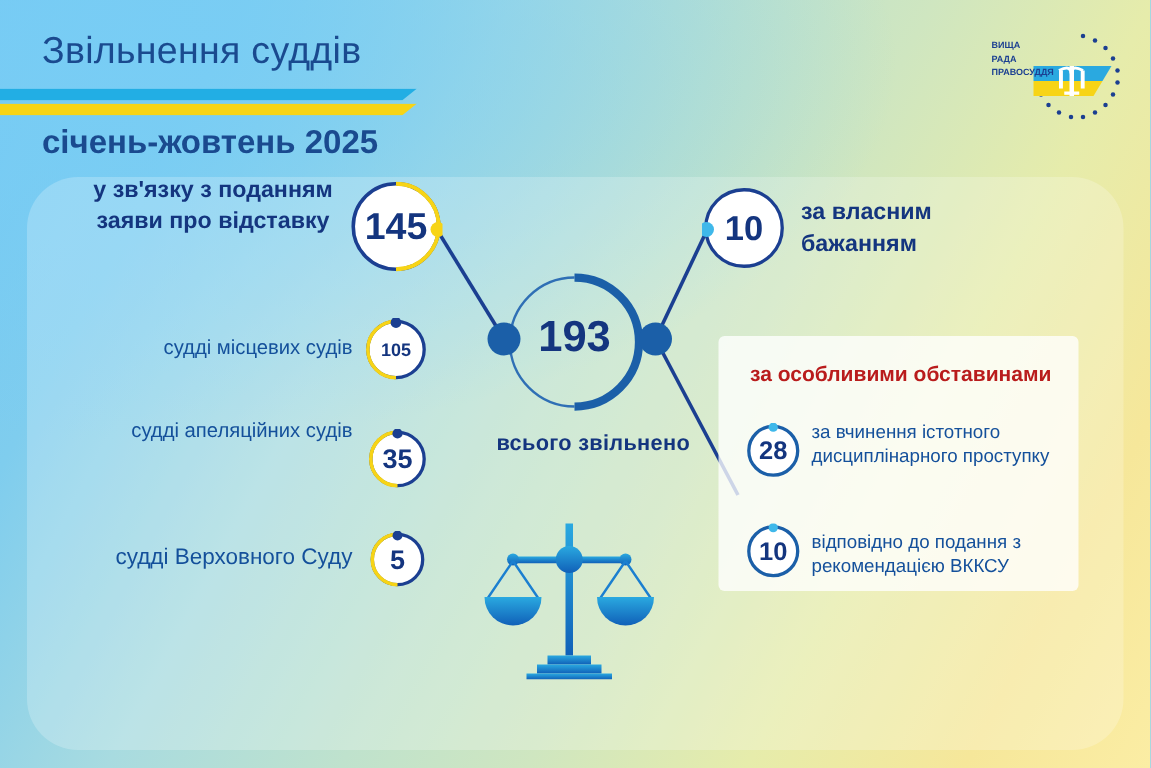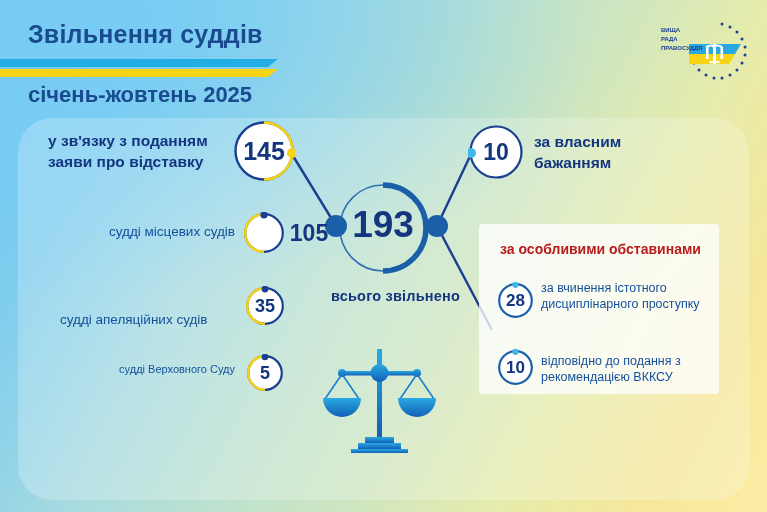--- a/index.html
+++ b/index.html
@@ -25,21 +25,21 @@
         #fbeda4 100%);
   }
   .bg-lite{
     position:absolute;inset:0;
     background:radial-gradient(120% 90% at 12% 8%, rgba(120,205,245,.95) 0%, rgba(120,205,245,0) 55%);
   }
 
   
   .title{
     position:absolute;left:28px;top:20px;
-    font-size:25px;font-weight:bold;color:#1a4a8f;letter-spacing:.2px;
+    font-size:25px;font-weight:normal;color:#1a4a8f;letter-spacing:.2px;
   }
   .rule{position:absolute;left:0px;top:59px;width:278px;height:19px;}
   .rule .bar{position:absolute;left:0;height:8px;width:100%;}
   .rule .bar.blue{top:0;background:#22aee4;
      clip-path:polygon(0 0,100% 0,calc(100% - 10px) 100%,0 100%);}
   .rule .bar.yellow{top:10px;background:#f7d416;
      clip-path:polygon(0 0,100% 0,calc(100% - 10px) 100%,0 100%);}
   .subtitle{
     position:absolute;left:28px;top:82px;
     font-size:22px;font-weight:bold;color:#1a4a8f;
@@ -65,31 +65,31 @@
     background:#ffffff;
     display:flex;align-items:center;justify-content:center;
     color:#14357f;font-weight:bold;
     box-sizing:border-box;
   }
   .node-wrap{position:absolute;}
   .node-wrap svg{position:absolute;left:0;top:0;}
 
   .lbl{position:absolute;color:#14509b;}
   .lbl.bold{font-weight:bold;color:#14357f;}
-  #l145{left:48px;top:130px;width:188px;text-align:left;font-size:15.5px;line-height:21px;font-weight:bold;color:#14357f;}
+  #l145{left:48px;top:116px;width:188px;text-align:center;font-size:15.5px;line-height:21px;font-weight:bold;color:#14357f;}
   #l10a{left:534px;top:131px;width:150px;font-size:15.5px;line-height:21px;font-weight:bold;color:#14357f;}
   #l105{left:60px;top:224px;width:175px;text-align:right;font-size:13.5px;color:#14509b;}
-  #l35{left:60px;top:312px;width:175px;font-size:13.5px;color:#14509b;}
-  #l5{left:60px;top:363px;width:175px;text-align:right;font-size:11px;color:#14509b;}
+  #l35{left:60px;top:279px;width:175px;text-align:right;font-size:13.5px;color:#14509b;}
+  #l5{left:60px;top:363px;width:175px;text-align:right;font-size:15px;color:#14509b;}
 
   
   #center-num{
     position:absolute;left:330px;top:205px;width:106px;height:40px;
     display:flex;align-items:center;justify-content:center;
-    font-size:37px;font-weight:bold;color:#14357f;
+    font-size:29px;font-weight:bold;color:#14357f;
   }
   #center-cap{
     position:absolute;left:310px;top:288px;width:150px;text-align:right;
     font-size:14.5px;font-weight:bold;color:#14357f;letter-spacing:.2px;
   }
 
   
   .panel{
     position:absolute;left:479px;top:224px;width:240px;height:170px;
     background:rgba(255,255,255,.78);
@@ -199,21 +199,21 @@
   <div class="lbl bold" id="l10a" style="white-space:pre-line;">за власним
 бажанням</div>
 
   <div class="lbl" id="l105">судді місцевих судів</div>
   <div class="node-wrap" style="left:243px;top:212px;width:42px;height:42px;">
     <svg width="42" height="42" viewBox="0 0 42 42">
       <circle cx="21" cy="21" r="18.8" fill="#ffffff" stroke="#1b3f91" stroke-width="2.2"></circle>
       <path d="M21 2.2 A18.8 18.8 0 0 0 21 39.8" fill="none" stroke="#f7d416" stroke-width="2.4"></path>
       <circle cx="21" cy="3" r="3.6" fill="#1b3f91"></circle>
     </svg>
-    <div class="node" style="left:0;top:0;width:42px;height:42px;font-size:23px;background:transparent;margin-left:45px;">105</div>
+    <div class="node" style="left:0;top:0;width:42px;height:42px;font-size:12px;background:transparent;">105</div>
   </div>
 
   <div class="lbl" id="l35">судді апеляційних судів</div>
   <div class="node-wrap" style="left:245px;top:286px;width:40px;height:40px;">
     <svg width="40" height="40" viewBox="0 0 40 40">
       <circle cx="20" cy="20" r="17.8" fill="#ffffff" stroke="#1b3f91" stroke-width="2.2"></circle>
       <path d="M20 2.2 A17.8 17.8 0 0 0 20 37.8" fill="none" stroke="#f7d416" stroke-width="2.4"></path>
       <circle cx="20" cy="3" r="3.4" fill="#1b3f91"></circle>
     </svg>
     <div class="node" style="left:0;top:0;width:40px;height:40px;font-size:18px;background:transparent;">35</div>

